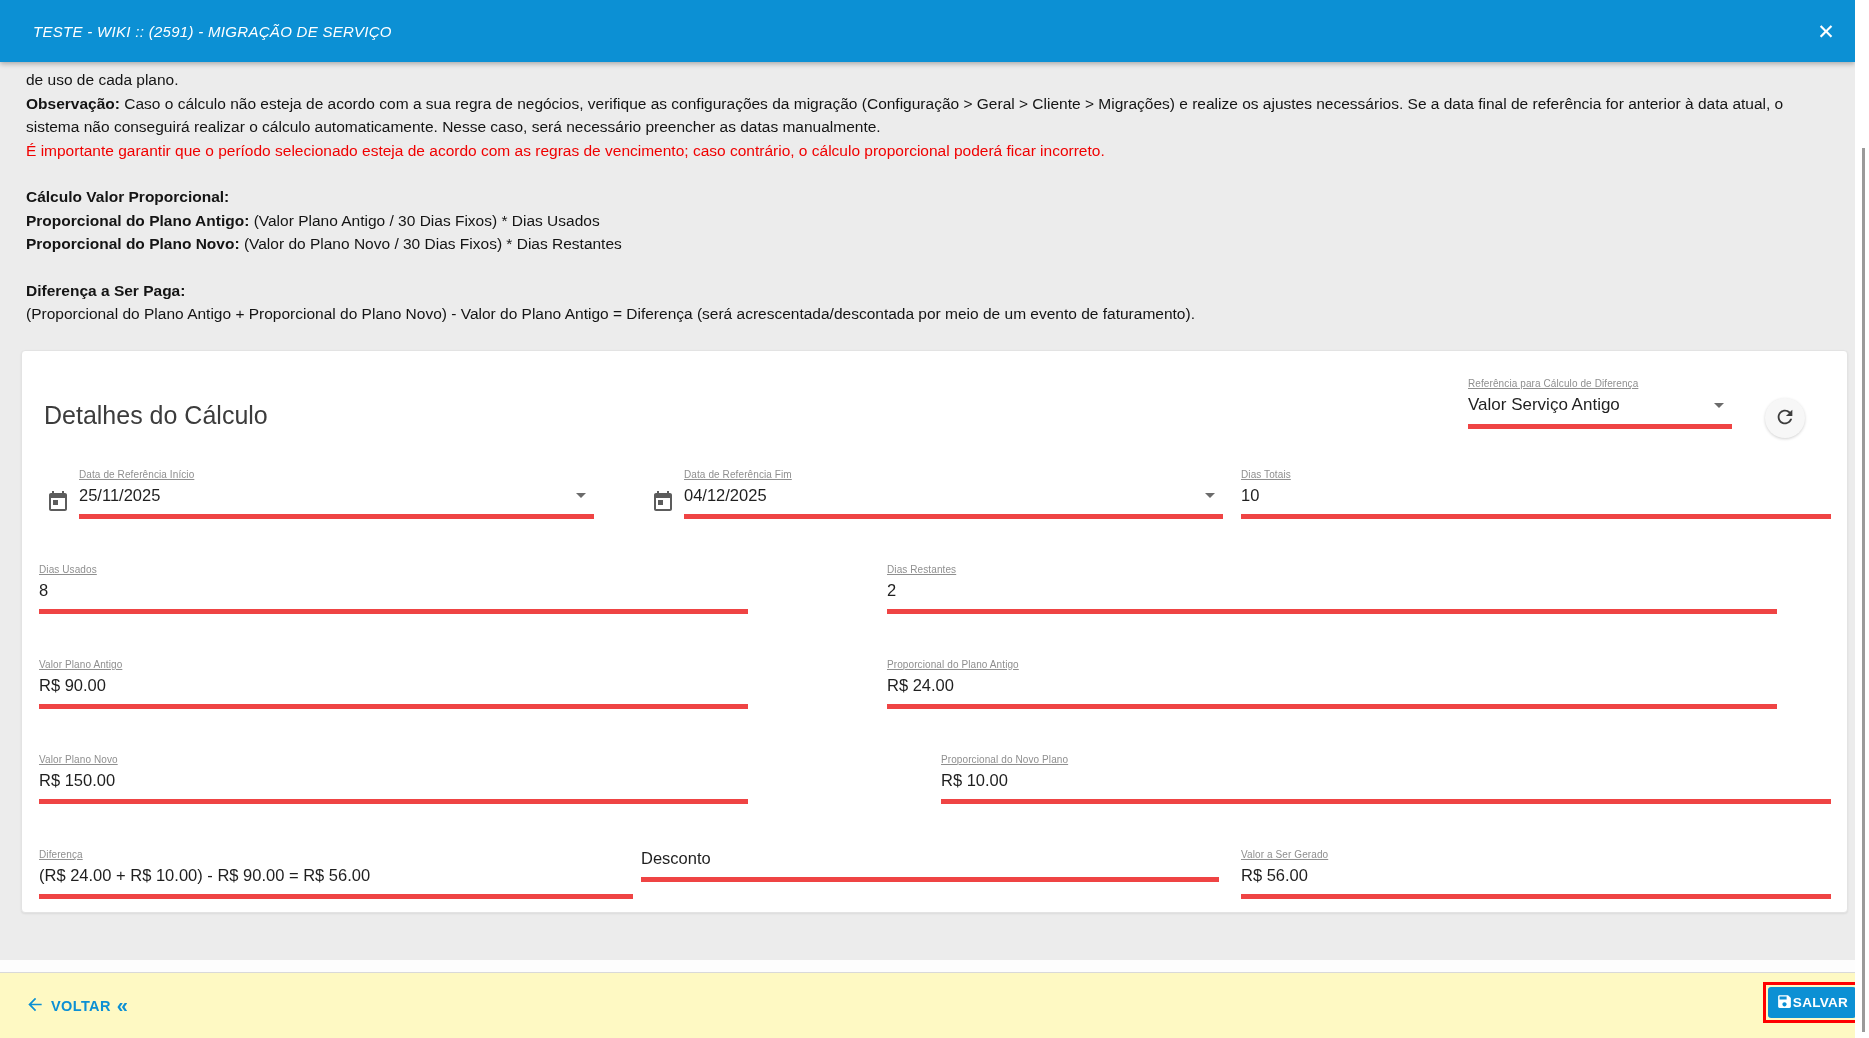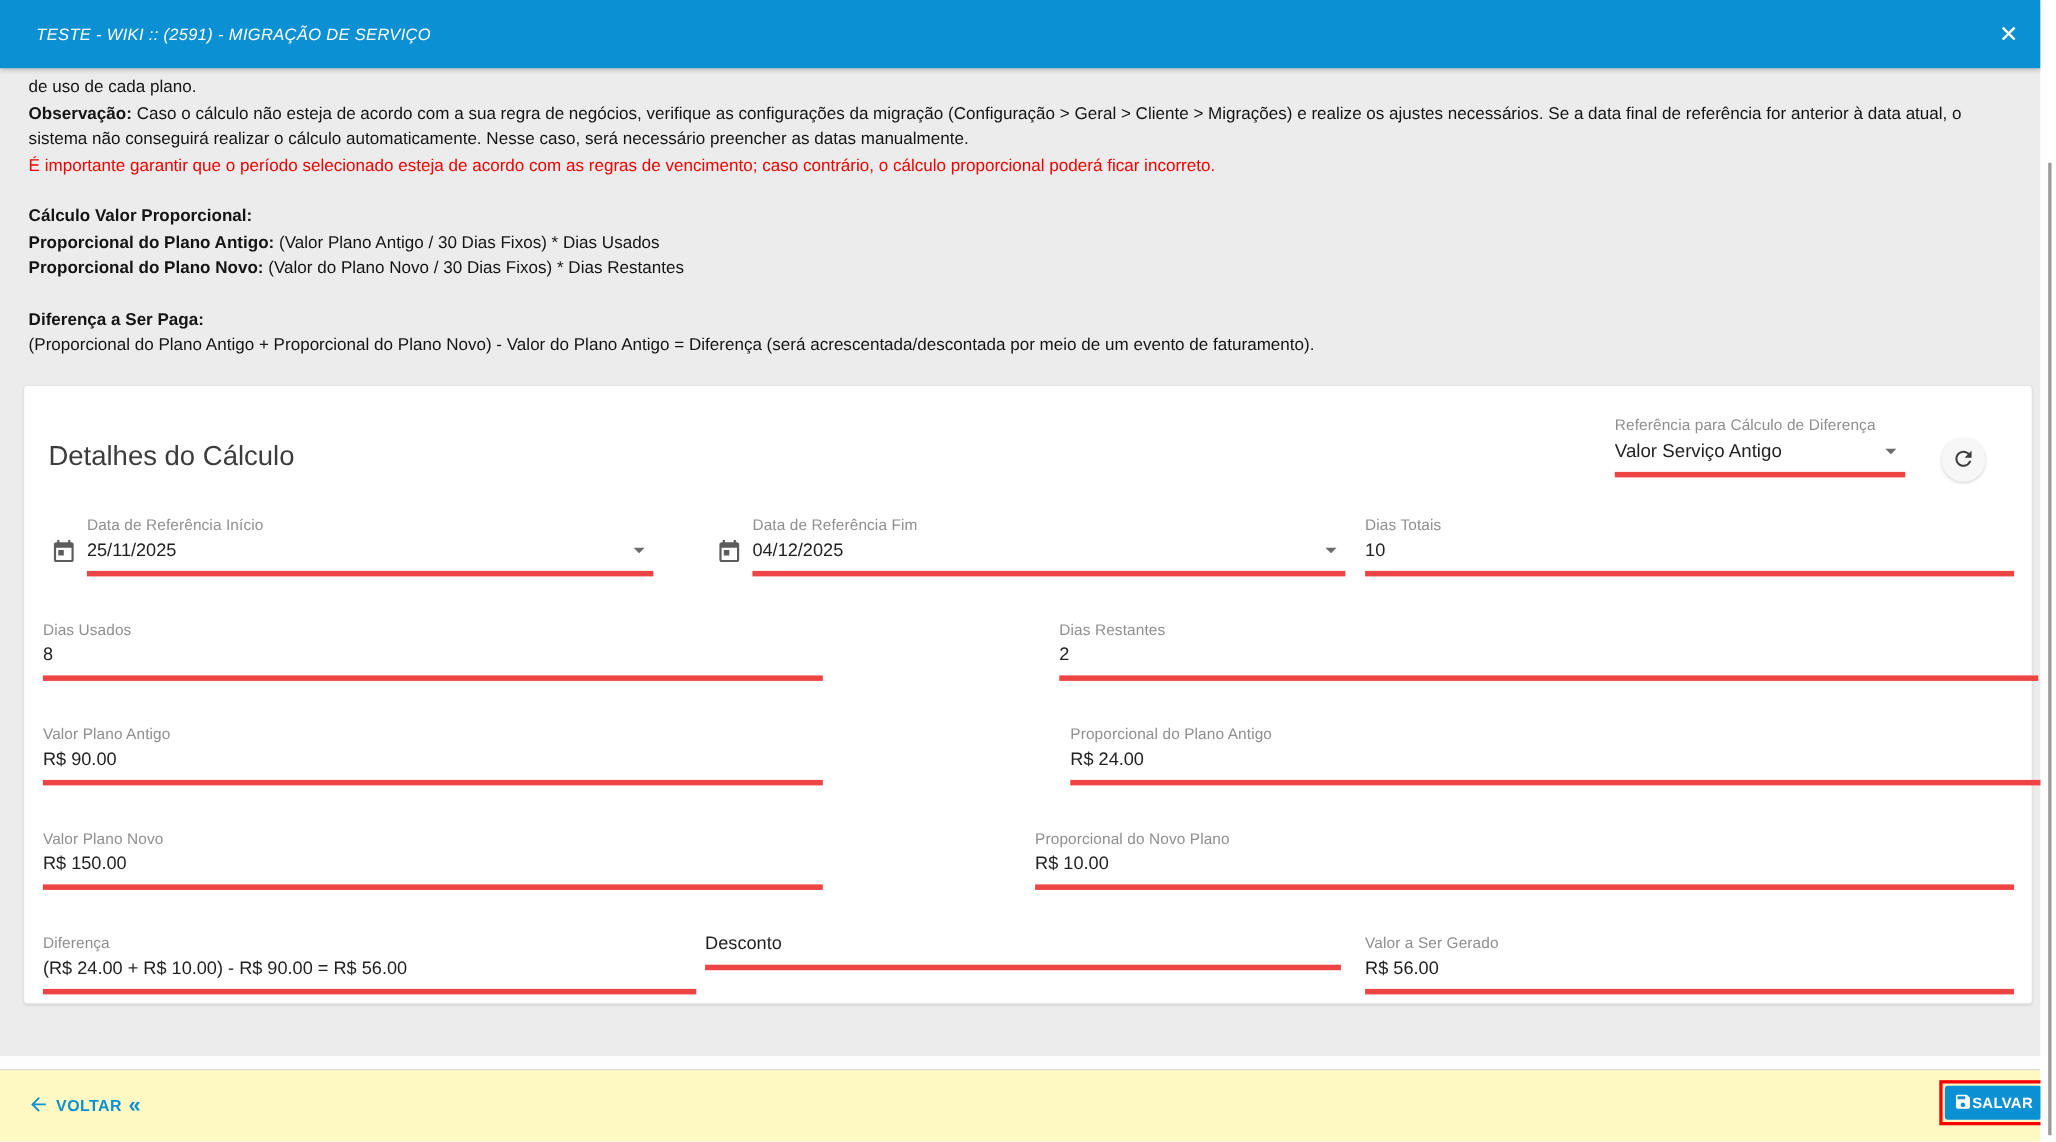--- a/index.html
+++ b/index.html
@@ -40,21 +40,21 @@
   .intro b { font-weight: 700; }
   .warning-line { color: var(--warning); }
   
   .card {
     position: absolute; left: 21px; top: 350px; width: 1827px; height: 563px;
     background: #fff; border: 1px solid #e3e3e3; border-radius: 4px;
     box-shadow: 0 1px 2px rgba(0,0,0,.08); z-index: 5;
   }
   .card-title { position: absolute; left: 22px; top: 50px; font-size: 25px; font-weight: 400; color: #3c3c3c; }
   .field { position: absolute; }
-  .flabel { font-size: 14px; color: #8f8f8f; margin-bottom: 6px; letter-spacing: .1px; }
+  .flabel { font-size: 10px; color: #8f8f8f; margin-bottom: 6px; letter-spacing: .1px; text-decoration: underline; }
   .fvalue {
     display: flex; align-items: center; font-size: 16.5px; color: #1f1f1f;
     padding-bottom: 9px; border-bottom: 5px solid #ef4444; min-height: 20px;
   }
   .fvalue.big { font-size: 17px; }
   .caret {
     width: 0; height: 0; margin-left: auto; margin-right: 8px;
     border-left: 5px solid transparent; border-right: 5px solid transparent;
     border-top: 5px solid #6b6b6b;
   }
@@ -157,34 +157,34 @@
           <span>10</span>
         </div>
     </div>
 
     <div class="field" style="left:17px; top:213px; width:709px;">
       <div class="flabel">Dias Usados</div>
       <div class="fvalue">
           <span>8</span>
         </div>
     </div>
-    <div class="field" style="left:941px; top:213px; width:890px;">
+    <div class="field" style="left:865px; top:213px; width:890px;">
       <div class="flabel">Dias Restantes</div>
       <div class="fvalue">
           <span>2</span>
         </div>
     </div>
 
     <div class="field" style="left:17px; top:308px; width:709px;">
       <div class="flabel">Valor Plano Antigo</div>
       <div class="fvalue">
           <span>R$ 90.00</span>
         </div>
     </div>
-    <div class="field" style="left:951px; top:308px; width:890px;">
+    <div class="field" style="left:865px; top:308px; width:890px;">
       <div class="flabel">Proporcional do Plano Antigo</div>
       <div class="fvalue">
           <span>R$ 24.00</span>
         </div>
     </div>
 
     <div class="field" style="left:17px; top:403px; width:709px;">
       <div class="flabel">Valor Plano Novo</div>
       <div class="fvalue">
           <span>R$ 150.00</span>

